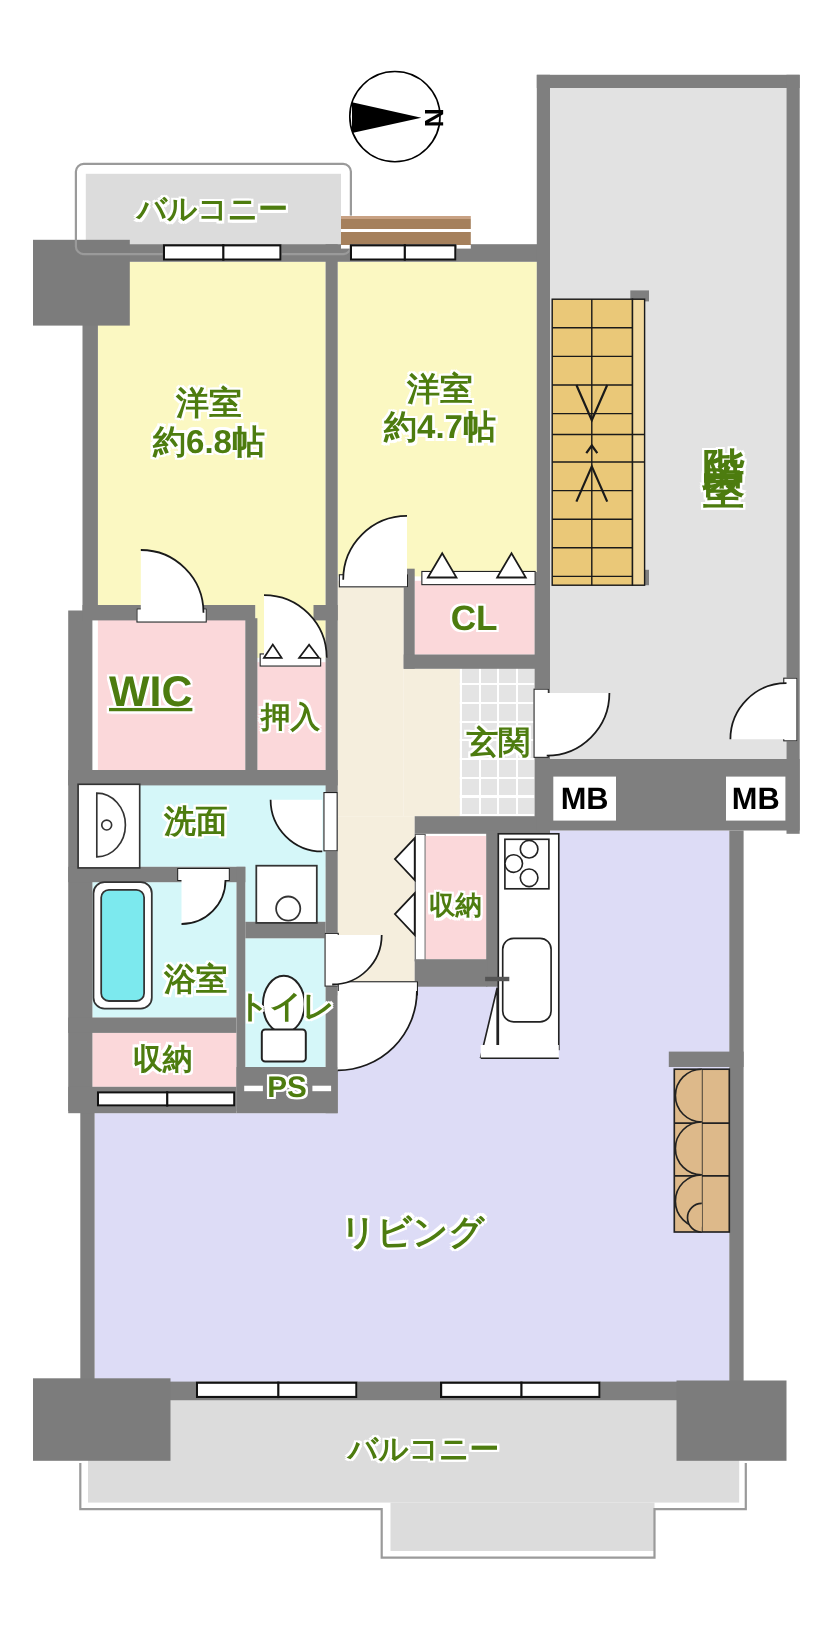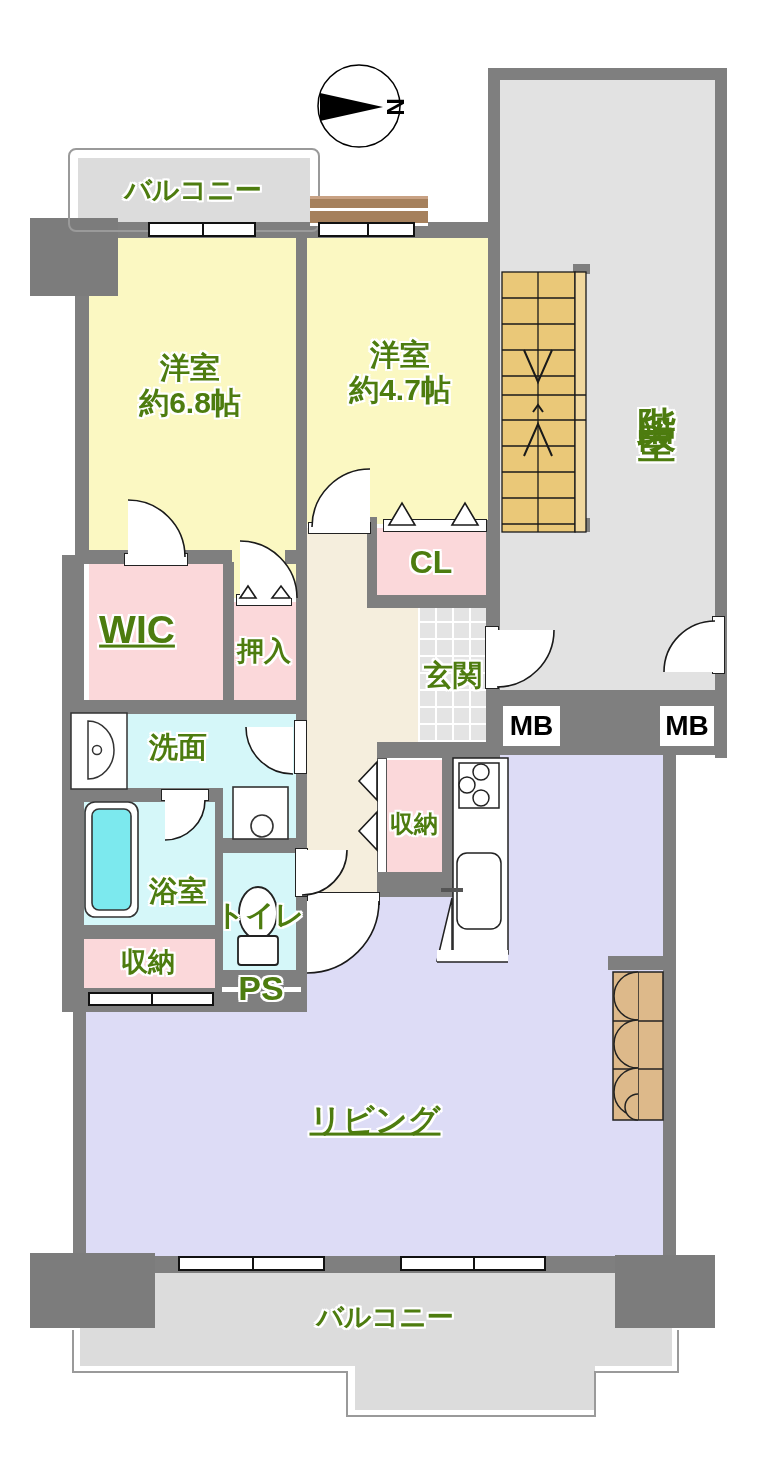--- a/index.html
+++ b/index.html
@@ -236,22 +236,22 @@
   </div>
   <div class="lbl vert" style="left:656px;top:388px;font-size:38px;">階段室</div>
   <div class="lbl" style="left:431px;top:562px;font-size:32px;">CL</div>
   <div class="lbl" style="left:137px;top:630px;font-size:39px;text-decoration:underline;">WIC</div>
   <div class="lbl" style="left:264px;top:652px;font-size:27px;">押入</div>
   <div class="lbl" style="left:453px;top:676px;font-size:29px;">玄関</div>
   <div class="lbl" style="left:178px;top:748px;font-size:29px;">洗面</div>
   <div class="lbl" style="left:178px;top:892px;font-size:29px;">浴室</div>
   <div class="lbl" style="left:260px;top:916px;font-size:29px;">トイレ</div>
   <div class="lbl" style="left:148px;top:963px;font-size:27px;">収納</div>
-  <div class="lbl" style="left:261px;top:989px;font-size:34px;">PS</div>
+  <div class="lbl" style="left:261px;top:989px;font-size:27px;">PS</div>
   <div class="dash" style="left:222px;top:987px;width:17px;"></div>
   <div class="dash" style="left:284px;top:987px;width:17px;"></div>
   <div class="lbl" style="left:414px;top:824px;font-size:24px;">収納</div>
-  <div class="lbl" style="left:375px;top:1120px;font-size:32px;text-decoration:underline;">
+  <div class="lbl" style="left:375px;top:1120px;font-size:32px;">
     <div>リビング</div>
   </div>
   <div class="lbl" style="left:385px;top:1318px;font-size:27px;">バルコニー</div>
 
 </div>
 
 </body></html>

